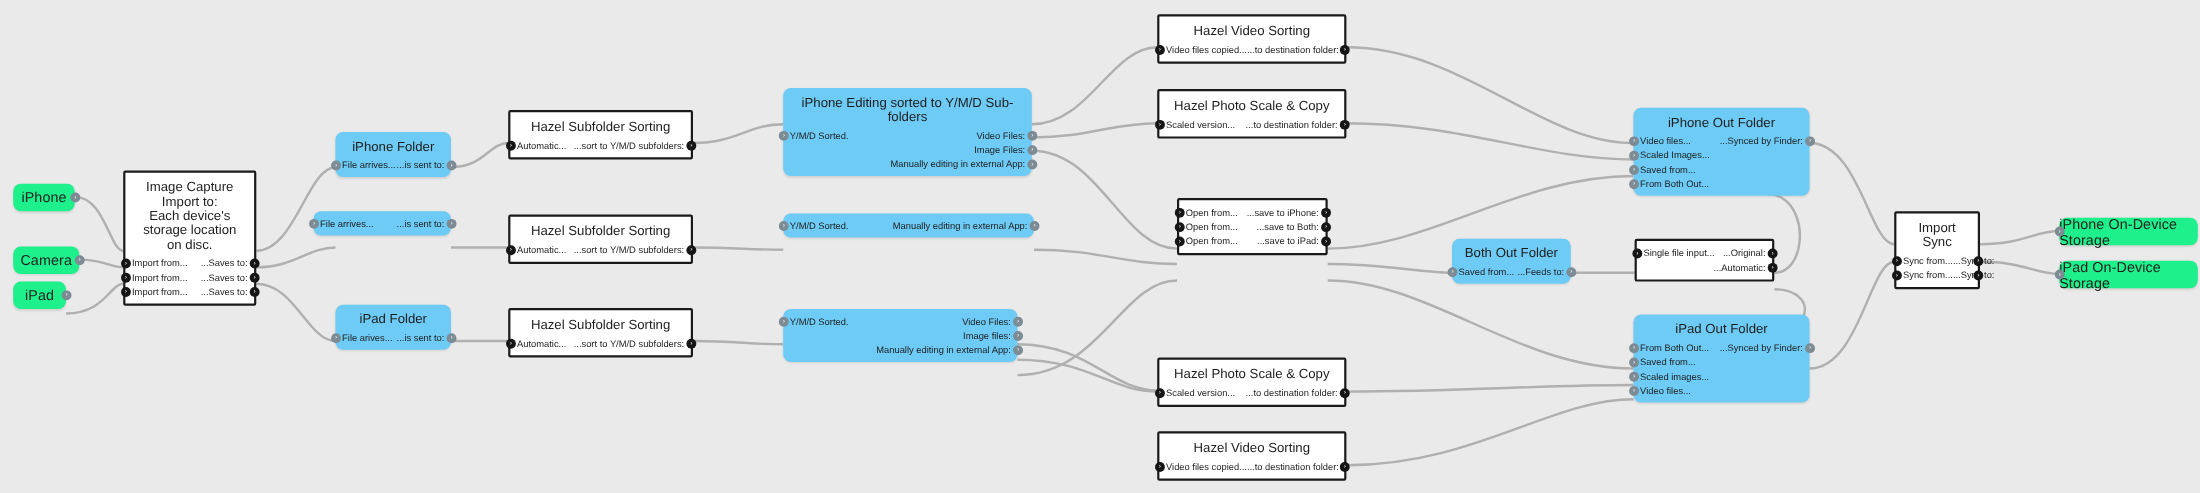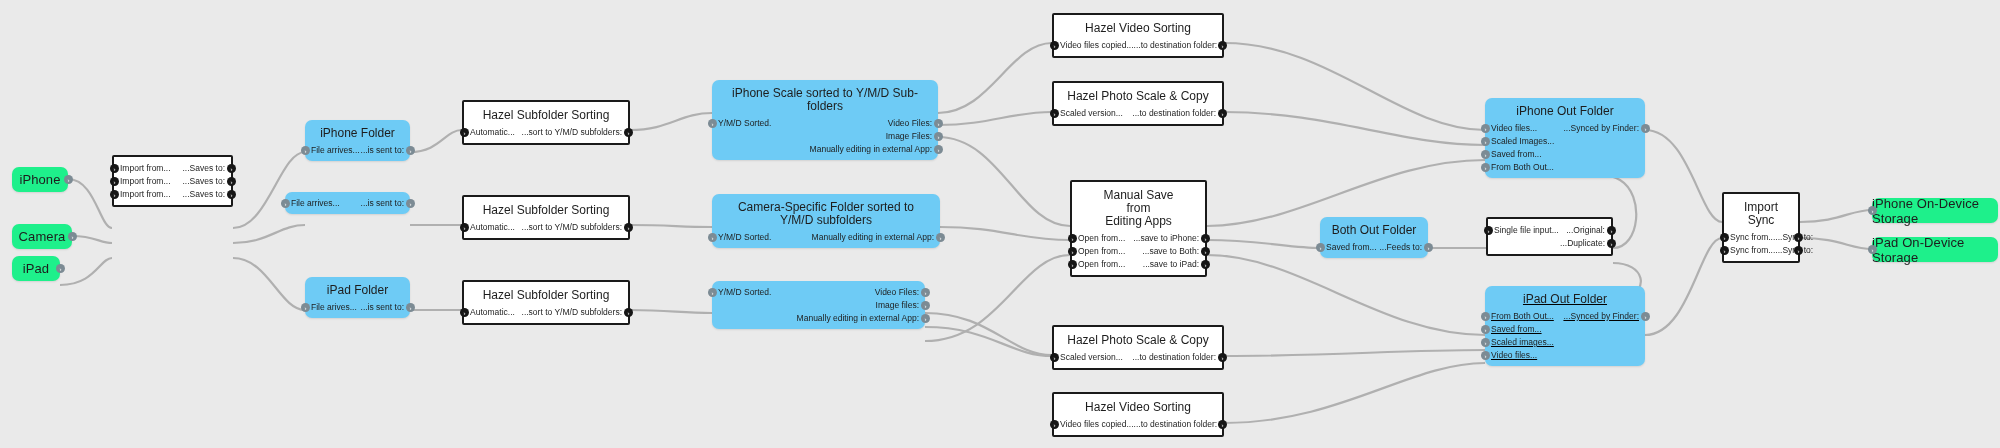--- a/index.html
+++ b/index.html
@@ -130,20 +130,25 @@
       </span>
   </div>
   <div class="node pill" style="left:12px;top:256px;width:48px;height:25px;">
     <span>iPad</span>
     <span class="port out grey" style="top:8px;">
         <span>›</span>
       </span>
   </div>
 
   <div class="node white" style="left:112px;top:155px;width:121px;">
+    <div class="title">Image Capture
+Import to:
+Each device's
+storage location
+on disc.</div>
     <div class="row">
       <span class="port in dark" style="top:2px;">
           <span>›</span>
         </span>
       <span class="inlbl">Import from...</span>
       <span class="outlbl">...Saves to:</span>
       <span class="port out dark" style="top:2px;">
           <span>›</span>
         </span>
     </div>
@@ -246,21 +251,21 @@
         </span>
       <span class="inlbl">Automatic...</span>
       <span class="outlbl">...sort to Y/M/D subfolders:</span>
       <span class="port out dark" style="top:2px;">
           <span>›</span>
         </span>
     </div>
   </div>
 
   <div class="node blue" style="left:712px;top:80px;width:226px;">
-    <div class="title">iPhone Scale sorted to Y/M/D Sub-folders</div>
+    <div class="title">iPhone Editing sorted to Y/M/D Sub-folders</div>
     <div class="row">
       <span class="port in grey" style="top:2px;">
           <span>›</span>
         </span>
       <span class="inlbl">Y/M/D Sorted.</span>
       <span class="outlbl">Video Files:</span>
       <span class="port out grey" style="top:2px;">
           <span>›</span>
         </span>
     </div>
@@ -274,21 +279,20 @@
     <div class="row">
       <span class="inlbl"></span>
       <span class="outlbl">Manually editing in external App:</span>
       <span class="port out grey" style="top:2px;">
           <span>›</span>
         </span>
     </div>
   </div>
 
   <div class="node blue" style="left:712px;top:194px;width:228px;">
-    <div class="title">Camera-Specific Folder sorted to Y/M/D subfolders</div>
     <div class="row">
       <span class="port in grey" style="top:2px;">
           <span>›</span>
         </span>
       <span class="inlbl">Y/M/D Sorted.</span>
       <span class="outlbl">Manually editing in external App:</span>
       <span class="port out grey" style="top:2px;">
           <span>›</span>
         </span>
     </div>
@@ -343,23 +347,20 @@
         </span>
       <span class="inlbl">Scaled version...</span>
       <span class="outlbl">...to destination folder:</span>
       <span class="port out dark" style="top:2px;">
           <span>›</span>
         </span>
     </div>
   </div>
 
   <div class="node white" style="left:1070px;top:180px;width:137px;">
-    <div class="title">Manual Save
-from
-Editing Apps</div>
     <div class="row">
       <span class="port in dark" style="top:2px;">
           <span>›</span>
         </span>
       <span class="inlbl">Open from...</span>
       <span class="outlbl">...save to iPhone:</span>
       <span class="port out dark" style="top:2px;">
           <span>›</span>
         </span>
     </div>
@@ -405,21 +406,21 @@
           <span>›</span>
         </span>
       <span class="inlbl">Single file input...</span>
       <span class="outlbl">...Original:</span>
       <span class="port out dark" style="top:2px;">
           <span>›</span>
         </span>
     </div>
     <div class="row">
       <span class="inlbl"></span>
-      <span class="outlbl">...Duplicate:</span>
+      <span class="outlbl">...Automatic:</span>
       <span class="port out dark" style="top:2px;">
           <span>›</span>
         </span>
     </div>
   </div>
 
   <div class="node blue" style="left:1485px;top:98px;width:160px;">
     <div class="title">iPhone Out Folder</div>
     <div class="row">
       <span class="port in grey" style="top:2px;">
@@ -444,21 +445,21 @@
       <span class="inlbl">Saved from...</span>
     </div>
     <div class="row">
       <span class="port in grey" style="top:2px;">
           <span>›</span>
         </span>
       <span class="inlbl">From Both Out...</span>
     </div>
   </div>
 
-  <div class="node blue" style="left:1485px;top:286px;width:160px;text-decoration:underline;">
+  <div class="node blue" style="left:1485px;top:286px;width:160px;">
     <div class="title">iPad Out Folder</div>
     <div class="row">
       <span class="port in grey" style="top:2px;">
           <span>›</span>
         </span>
       <span class="inlbl">From Both Out...</span>
       <span class="outlbl">...Synced by Finder:</span>
       <span class="port out grey" style="top:2px;">
           <span>›</span>
         </span>

